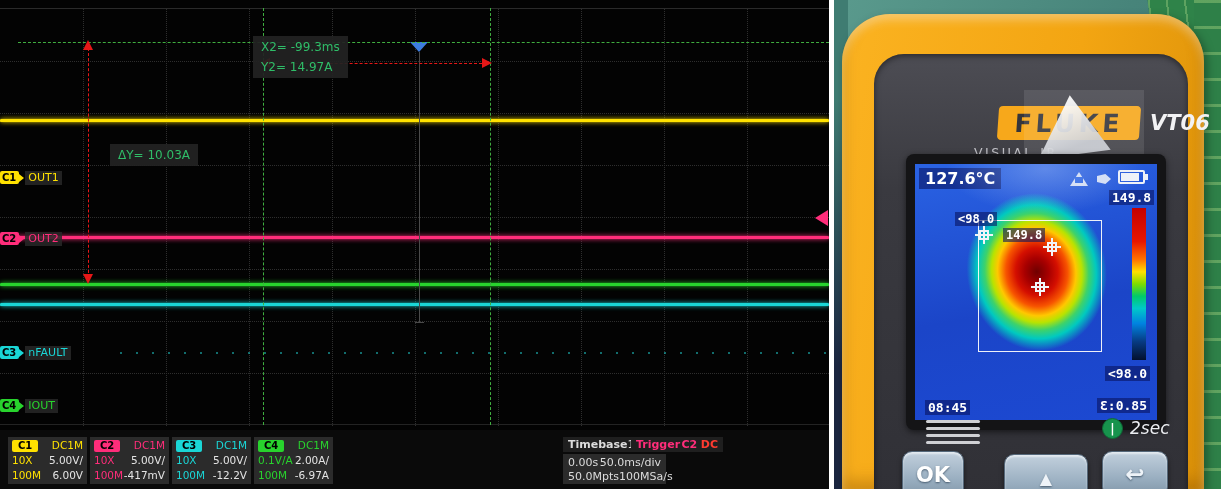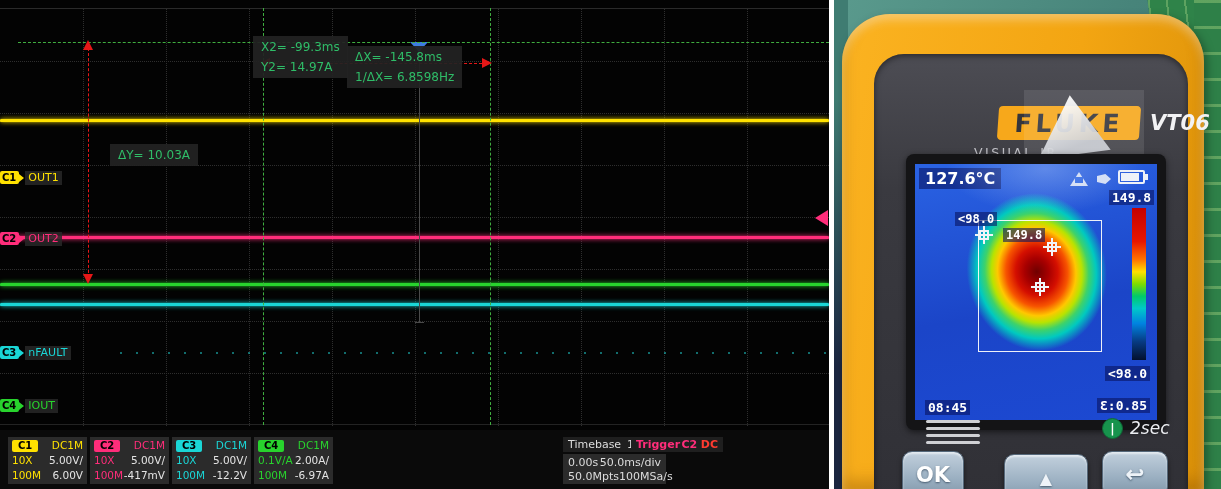--- a/index.html
+++ b/index.html
@@ -191,24 +191,20 @@
     <div class="arr arr-down" style="left:83px; top:274px"></div>
 
     <div class="cur-h-red" style="left:270px; top:63px; width:212px"></div>
     <div class="arr arr-left" style="left:260px; top:58px"></div>
     <div class="arr arr-right" style="left:482px; top:58px"></div>
 
     <div class="readout" style="left:253px; top:36px">
       <div>X2= -99.3ms</div>
       <div>Y2= 14.97A</div>
     </div>
-    <div class="readout" style="left:347px; top:46px">
-      <div>ΔX= -145.8ms</div>
-      <div>1/ΔX= 6.8598Hz</div>
-    </div>
     <div class="readout" style="left:110px; top:144px">
       <div>ΔY= 10.03A</div>
     </div>
 
     <div class="chmark" style="top: 170px; --ch: #ffe100;">
       <span class="chmark-badge">C1</span>
       <span class="chmark-arrow"></span>
       <span class="chmark-label">OUT1</span>
     </div>
     <div class="chmark" style="top: 231px; --ch: #ff2d7a;">
@@ -280,21 +276,21 @@
           <span class="chv">2.00A/</span>
         </div>
         <div class="chrow">
           <span class="cht">100M</span>
           <span class="chv">-6.97A</span>
         </div>
       </div>
 
       <div class="infobox" style="left:563px; width:103px">
         <div class="infohead">
-          <span style="font-weight:normal">Timebase</span>
+          <span style="font-weight:bold">Timebase</span>
           <span>10bits</span>
         </div>
         <div class="infobody">
           <div class="inforow">
             <span>0.00s</span>
             <span>50.0ms/div</span>
           </div>
           <div class="inforow">
             <span>50.0Mpts</span>
             <span>100MSa/s</span>

